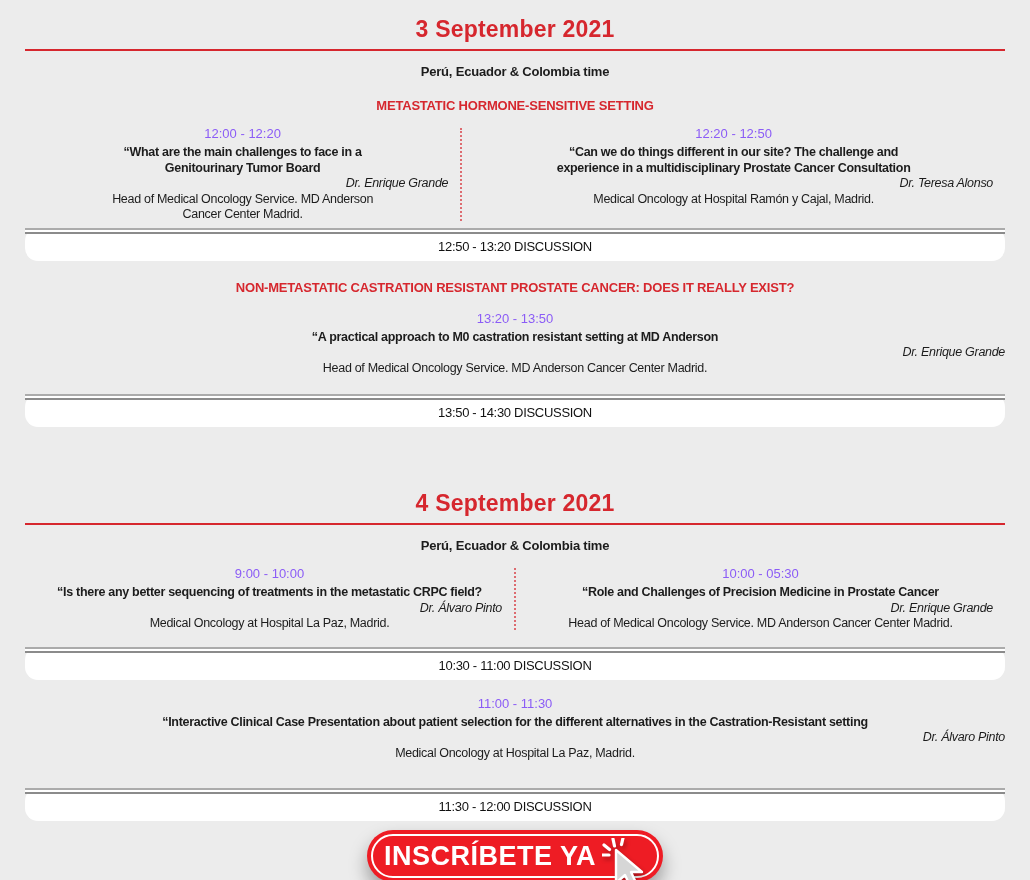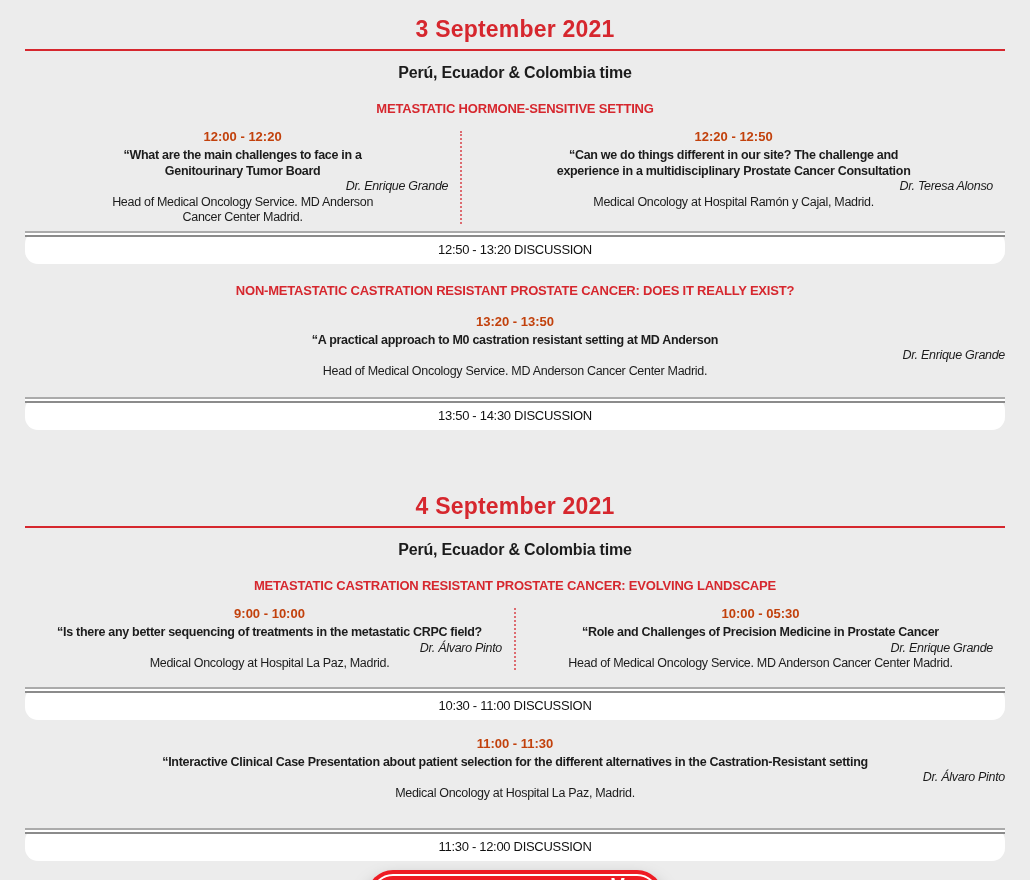--- a/index.html
+++ b/index.html
@@ -8,28 +8,28 @@
     background:#ececec;
     font-family:"Liberation Sans","DejaVu Sans",sans-serif;
     color:#1c1c1c;
     -webkit-font-smoothing:antialiased;
   }
   .page{width:1030px;height:880px;overflow:hidden;position:relative;text-align:center;}
 
   
   .date-heading{padding-top:16px;font-size:23px;font-weight:bold;color:#d6272e;letter-spacing:.2px;}
   .date-rule{height:0;border-top:2px solid #d6272e;margin:6px 25px 0 25px;}
-  .tz-label{margin-top:13px;font-size:16px;font-weight:bold;letter-spacing:-0.2px;}
+  .tz-label{margin-top:13px;font-size:13px;font-weight:bold;letter-spacing:-0.2px;}
 
   
   .sec-title{margin-top:19px;font-size:13px;font-weight:bold;color:#d6272e;letter-spacing:-0.2px;}
 
   
   .sess{font-size:12.5px;line-height:1.24;letter-spacing:-0.3px;}
-  .sess .time{color:#c2410c;font-weight:bold;font-size:13px;margin-bottom:3px;letter-spacing:0;}
+  .sess .time{color:#8b5cf6;font-weight:normal;font-size:13px;margin-bottom:3px;letter-spacing:0;}
   .sess .title{font-weight:bold;margin:0 auto;}
   .sess .speaker{font-style:italic;text-align:right;}
   .row{display:flex;margin:13px 25px 0 25px;align-items:stretch;}
   .row .col{padding:0 12px;box-sizing:border-box;}
   .row.day1 .col.left{width:44.5%;}
   .row.day1 .col.right{width:55.5%;}
   .row.day2 .col.left{width:50%;}
   .row.day2 .col.right{width:50%;}
   .vdivider{width:0;border-left:2px dotted rgba(214,39,46,.65);margin:2px 0;}
   .maxw-310{max-width:310px;}
@@ -110,21 +110,20 @@
 
   <div class="bar m2">
     <div class="lines"></div>
     <div class="bar-text">13:50 - 14:30 DISCUSSION</div>
   </div>
 
   <div class="date-heading day-gap">4 September 2021</div>
   <div class="date-rule"></div>
   <div class="tz-label">Perú, Ecuador &amp; Colombia time</div>
 
-  <div class="sec-title">METASTATIC CASTRATION RESISTANT PROSTATE CANCER: EVOLVING LANDSCAPE</div>
 
   <div class="row day2">
     <div class="col left sess">
       <div class="time">9:00 - 10:00</div>
       <div class="title">“Is there any better sequencing of treatments in the metastatic CRPC field?</div>
       <div class="speaker">Dr. Álvaro Pinto</div>
       <div>Medical Oncology at Hospital La Paz, Madrid.</div>
     </div>
     <div class="vdivider"></div>
     <div class="col right sess">

